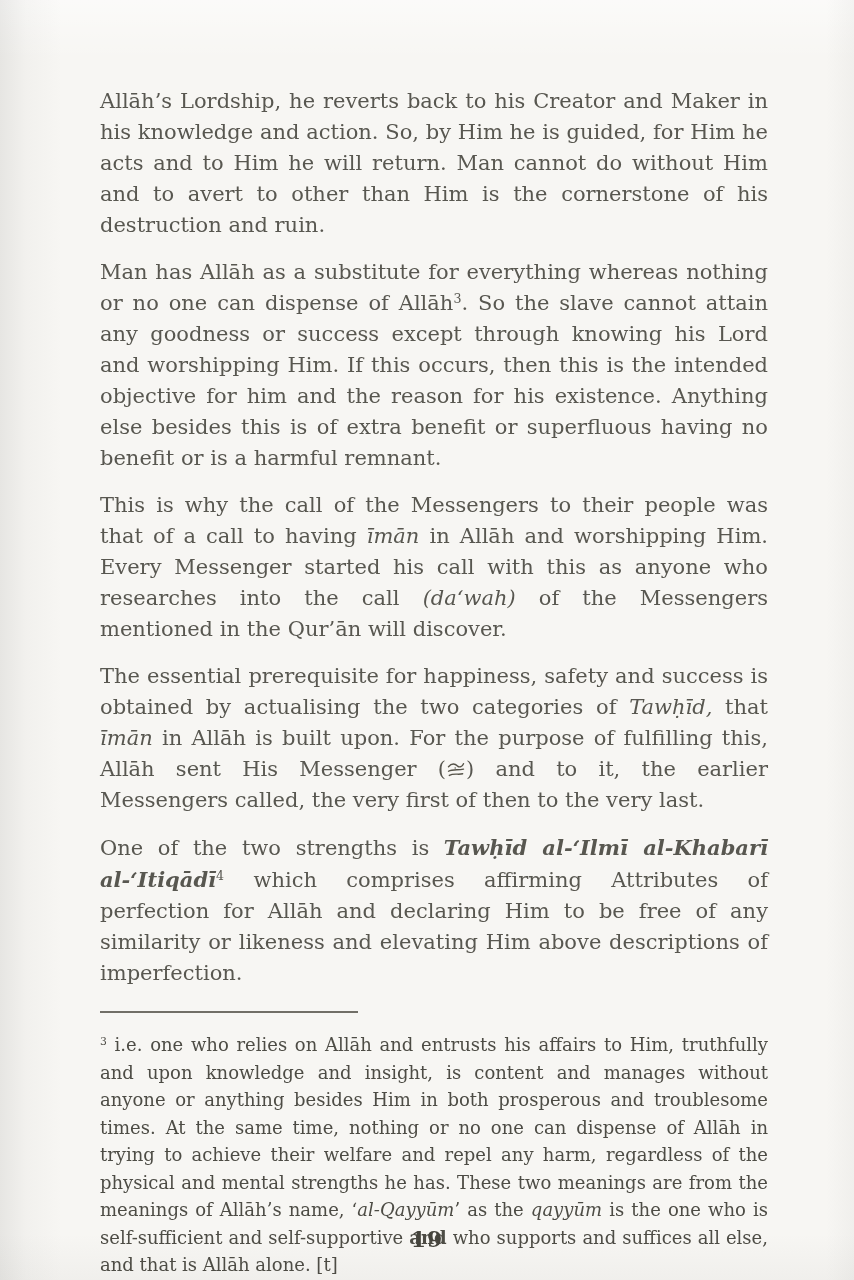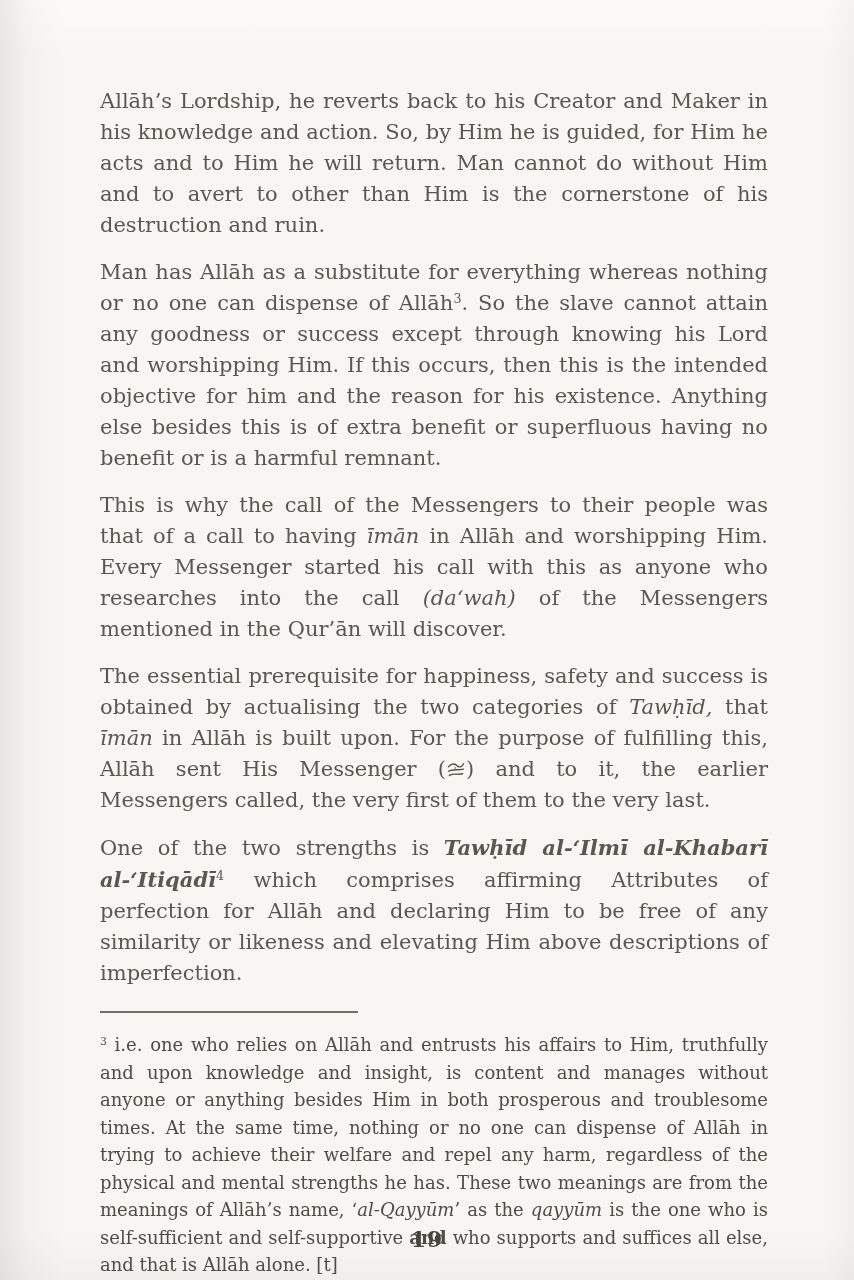--- a/index.html
+++ b/index.html
@@ -97,21 +97,21 @@
       <p class="para"><span>Allāh’s Lordship, he reverts back to his Creator and Maker in his knowledge and action. So, by Him he is guided, for Him he acts and to Him he will return. Man cannot do without Him and to avert to other than Him is the cornerstone of his destruction and ruin.</span></p>
       <p class="para"><span>Man has Allāh as a substitute for everything whereas nothing or no one can dispense of Allāh</span><sup>3</sup><span>. So the slave cannot attain any goodness or success except through knowing his Lord and worshipping Him. If this occurs, then this is the intended objective for him and the reason for his existence. Anything else besides this is of extra benefit or superfluous having no benefit or is a harmful remnant.</span></p>
       <p class="para"><span>This is why the call of the Messengers to their people was that of a call to having </span><span style="font-style: italic;">īmān</span><span> in Allāh and worshipping Him. Every Messenger started his call with this as anyone who researches into the call </span><span style="font-style: italic;">(da‘wah)</span><span> of the Messengers mentioned in the Qur’ān will discover.</span></p>
       <p class="para"><span>The essential prerequisite for happiness, safety and success is obtained by actualising the two categories of </span><span style="font-style: italic;">Tawḥīd,</span><span> that </span><span style="font-style: italic;">īmān</span><span> in Allāh is built upon. For the purpose of fulfilling this, Allāh sent His Messenger (</span><span class="inline-icon" aria-label="ﷺ"><svg viewBox="0 0 24 24" xmlns="http://www.w3.org/2000/svg">
               <g stroke="#565349" stroke-width="1.7" fill="none" stroke-linecap="round">
                 <path d="M3 8 C 7 3.5, 11 4.5, 13.5 7 C 16.5 9.5, 19.5 8, 21 4.5"></path>
                 <path d="M3 13.5 C 8 10.5, 14 12.5, 21 11"></path>
                 <path d="M4 18.5 C 9 15.5, 15 18, 20 16.5"></path>
                 <circle cx="11" cy="9.5" r="0.9" fill="#565349" stroke="none"></circle>
               </g>
-            </svg></span><span>) and to it, the earlier Messengers called, the very first of them to the very last.</span></p>
+            </svg></span><span>) and to it, the earlier Messengers called, the very first of then to the very last.</span></p>
       <p class="para"><span>One of the two strengths is </span><span style="font-style: italic; font-weight: bold;">Tawḥīd al-‘Ilmī al-Khabarī al-‘Itiqādī</span><sup>4</sup><span> which comprises affirming Attributes of perfection for Allāh and declaring Him to be free of any similarity or likeness and elevating Him above descriptions of imperfection.</span></p>
     </main>
 
     <hr class="footnote-rule">
 
     <section class="footnotes">
       <p class="footnote"><sup>3</sup><span> i.e. one who relies on Allāh and entrusts his affairs to Him, truthfully and upon knowledge and insight, is content and manages without anyone or anything besides Him in both prosperous and troublesome times. At the same time, nothing or no one can dispense of Allāh in trying to achieve their welfare and repel any harm, regardless of the physical and mental strengths he has. These two meanings are from the meanings of Allāh’s name, ‘</span><span style="font-style: italic;">al-Qayyūm</span><span>’ as the </span><span style="font-style: italic;">qayyūm</span><span> is the one who is self-sufficient and self-supportive </span><span style="font-weight: bold;">and</span><span> who supports and suffices all else, and that is Allāh alone. [t]</span></p>
 
     </section>
 

